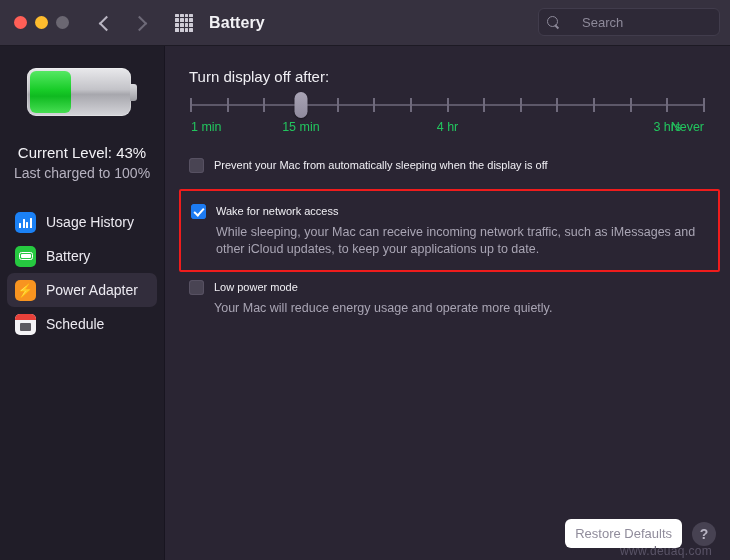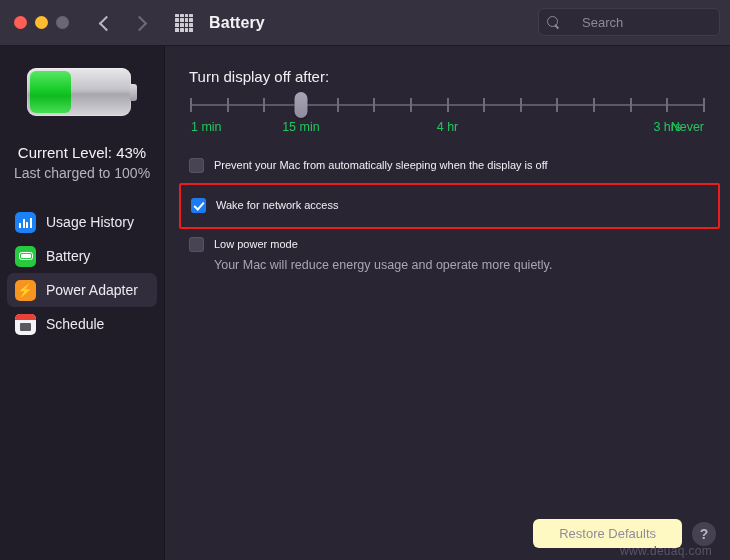--- a/index.html
+++ b/index.html
@@ -191,33 +191,33 @@
   .cbox.off { background: #494453; box-shadow: inset 0 0 0 1px #575162; }
   .cbox.on  { background: #1d7bf2; box-shadow: inset 0 0 0 1px #1d7bf2; }
   .cbox.on::after {
     content: ""; position: absolute; left: 4.5px; top: 2px;
     width: 4px; height: 8px; border: solid #fff;
     border-width: 0 2px 2px 0; transform: rotate(42deg);
   }
   .opt-main { color: #f0eff4; font-size: 11px; line-height: 19px; }
   .opt-desc { color: #a9a5b4; font-size: 12.5px; line-height: 17px; margin-top: 3px; }
 
-  .hl-block { position: relative; padding: 9px 10px 10px 10px; margin: 6px -10px 4px -10px; }
+  .hl-block { position: relative; padding: 9px 10px 10px 10px; margin: 12px -10px 4px -10px; }
   .hl-block.outlined { border: 2px solid #ef1c1c; border-radius: 2px; }
 
   
   .footer {
     position: absolute; right: 14px; bottom: 12px;
     display: flex; align-items: center; gap: 10px;
   }
   .restore-btn {
-    background: #fef9c3; color: #908c9b;
+    background: #ffffff; color: #908c9b;
     border: none; border-radius: 6px;
     font-size: 13px; font-family: "Liberation Sans", sans-serif;
-    padding: 7px 26px;
+    padding: 7px 10px;
   }
   .help-btn {
     width: 24px; height: 24px; border-radius: 50%;
     background: #474252; color: #b9b5c4;
     border: none; font-size: 14px; font-weight: bold;
     font-family: "Liberation Sans", sans-serif;
     display: flex; align-items: center; justify-content: center;
   }
   .watermark {
     position: absolute; right: 18px; bottom: 2px;
@@ -360,20 +360,21 @@
         <div class="opt-row">
           <span class="cbox off"></span>
           <span class="opt-main">Prevent your Mac from automatically sleeping when the display is off</span>
         </div>
 
         <div class="hl-block outlined">
           <div class="opt-row">
             <span class="cbox on"></span>
             <div>
               <div class="opt-main">Wake for network access</div>
+              <div class="opt-desc">While sleeping, your Mac can receive incoming network traffic, such as iMessages and other iCloud updates, to keep your applications up to date.</div>
             </div>
           </div>
         </div>
 
         <div class="opt-row">
           <span class="cbox off"></span>
           <div>
             <div class="opt-main">Low power mode</div>
             <div class="opt-desc">Your Mac will reduce energy usage and operate more quietly.</div>
           </div>

